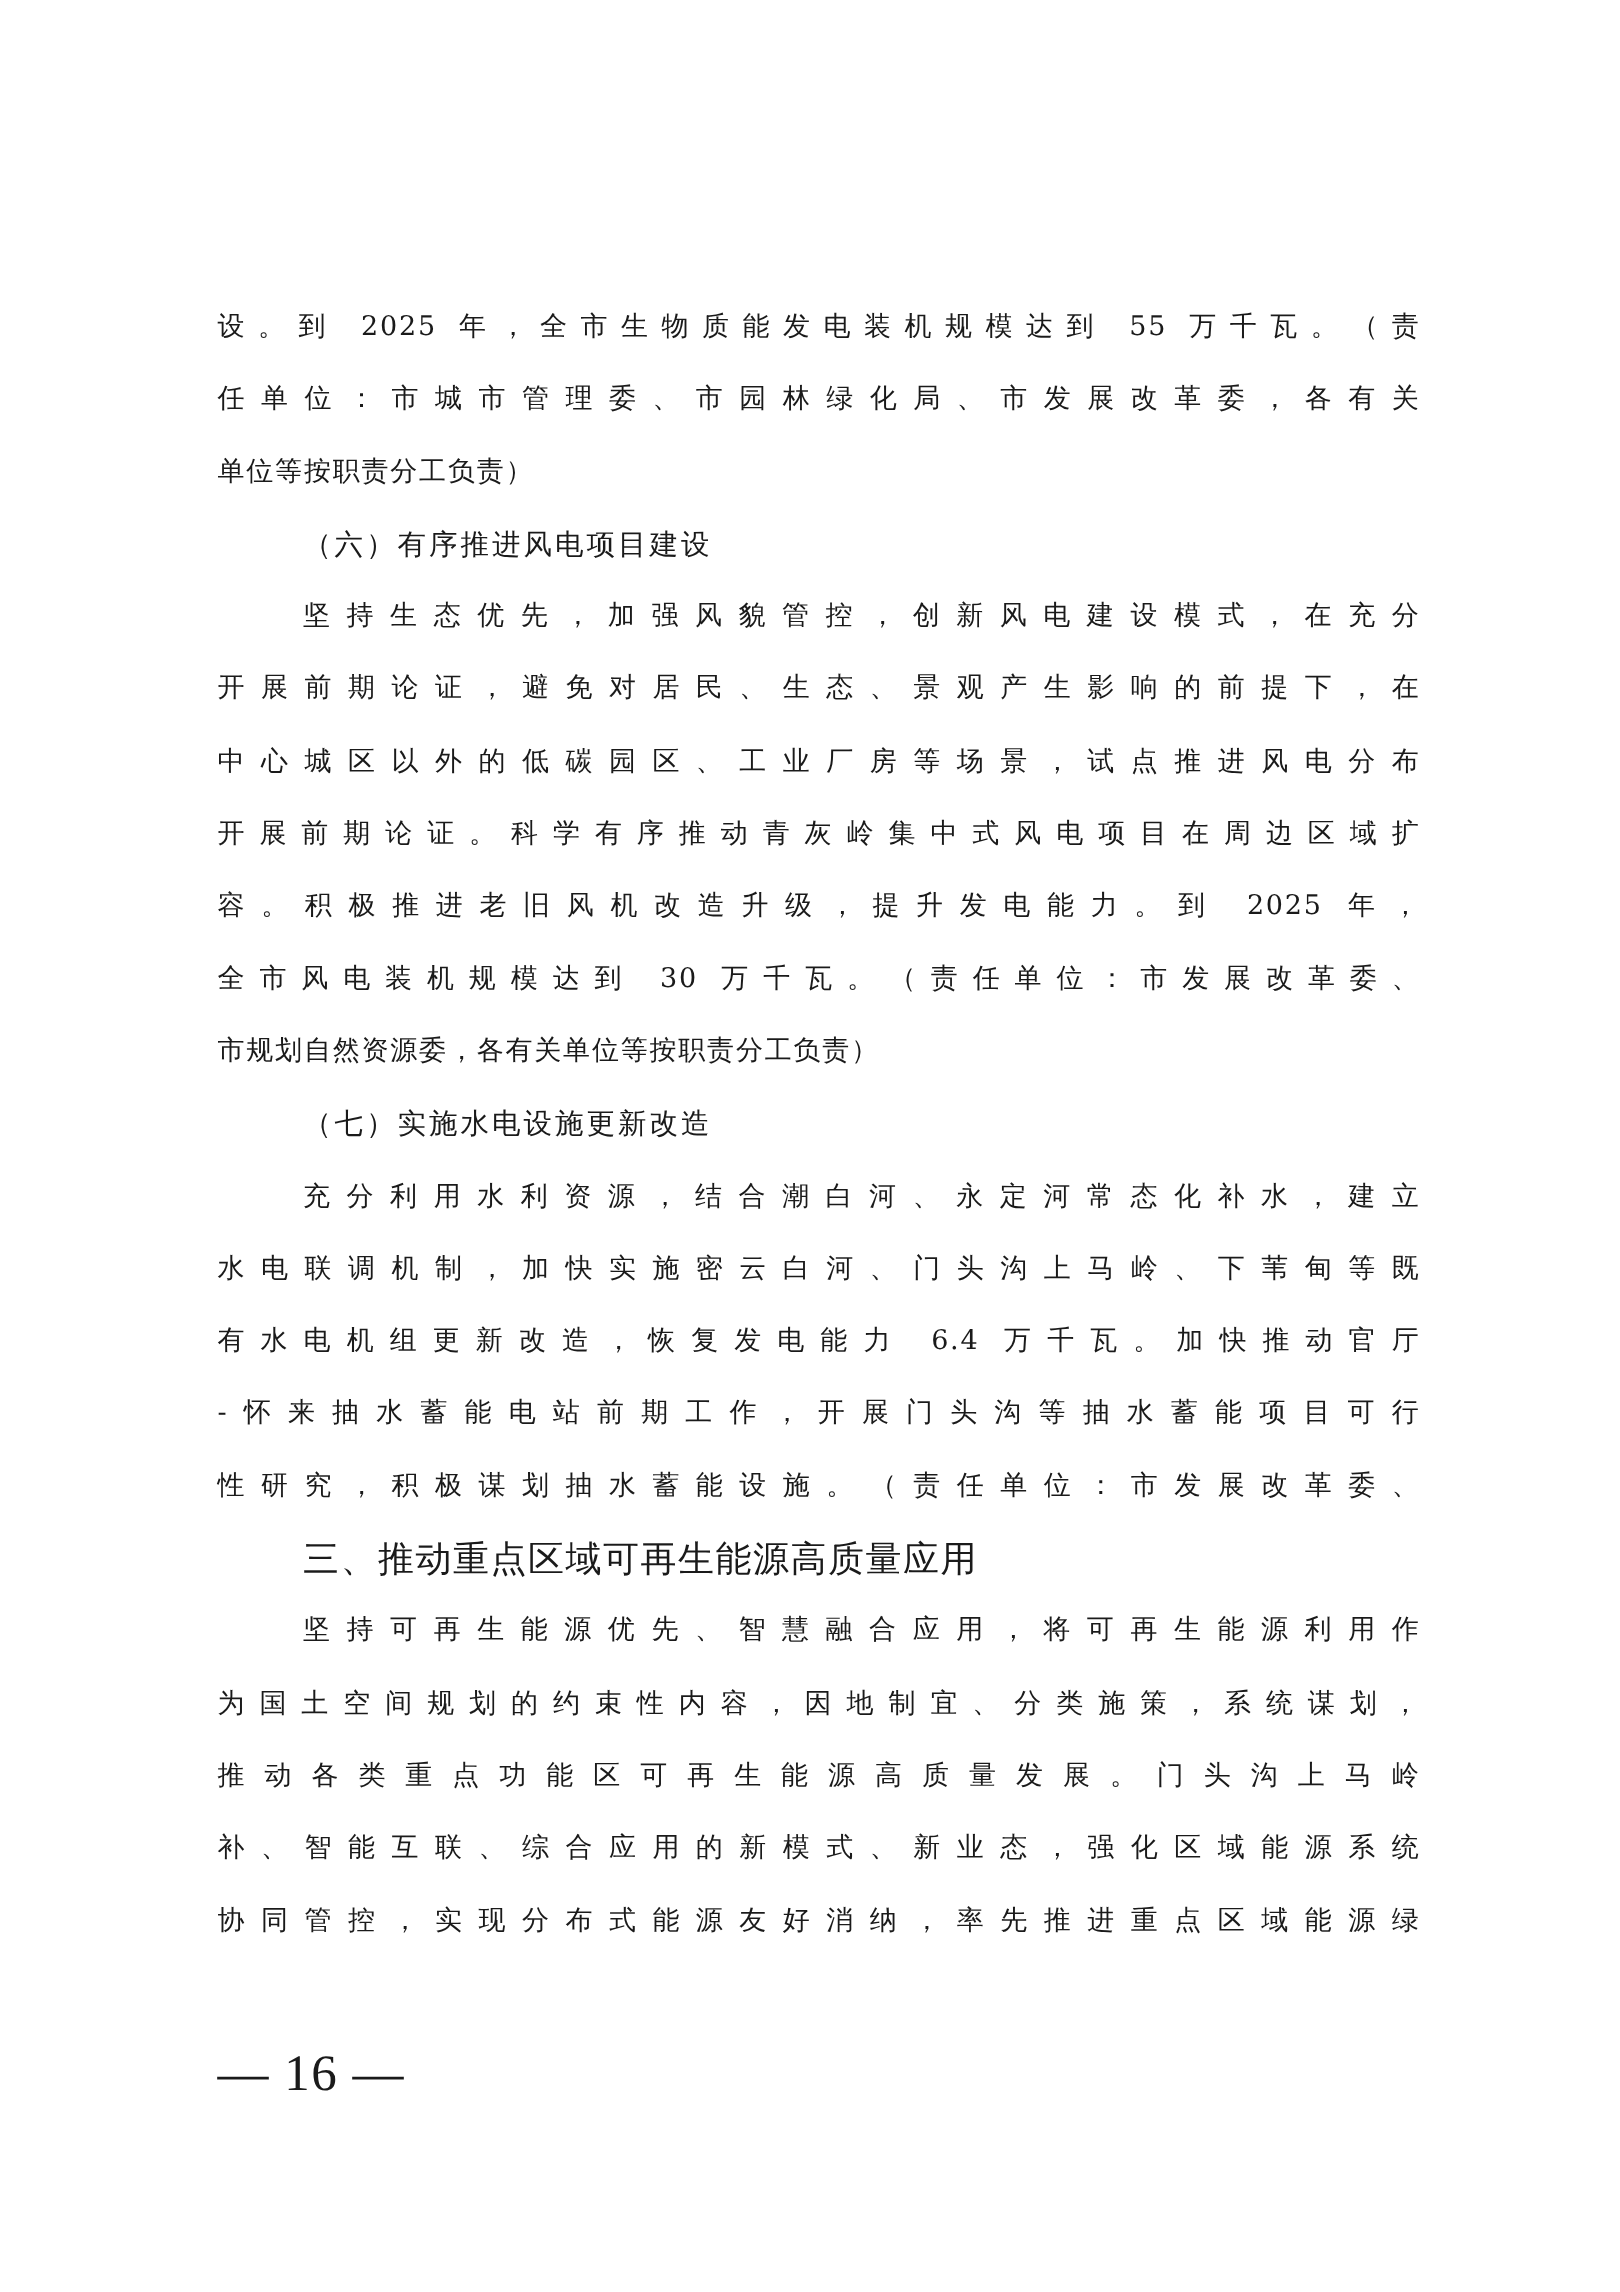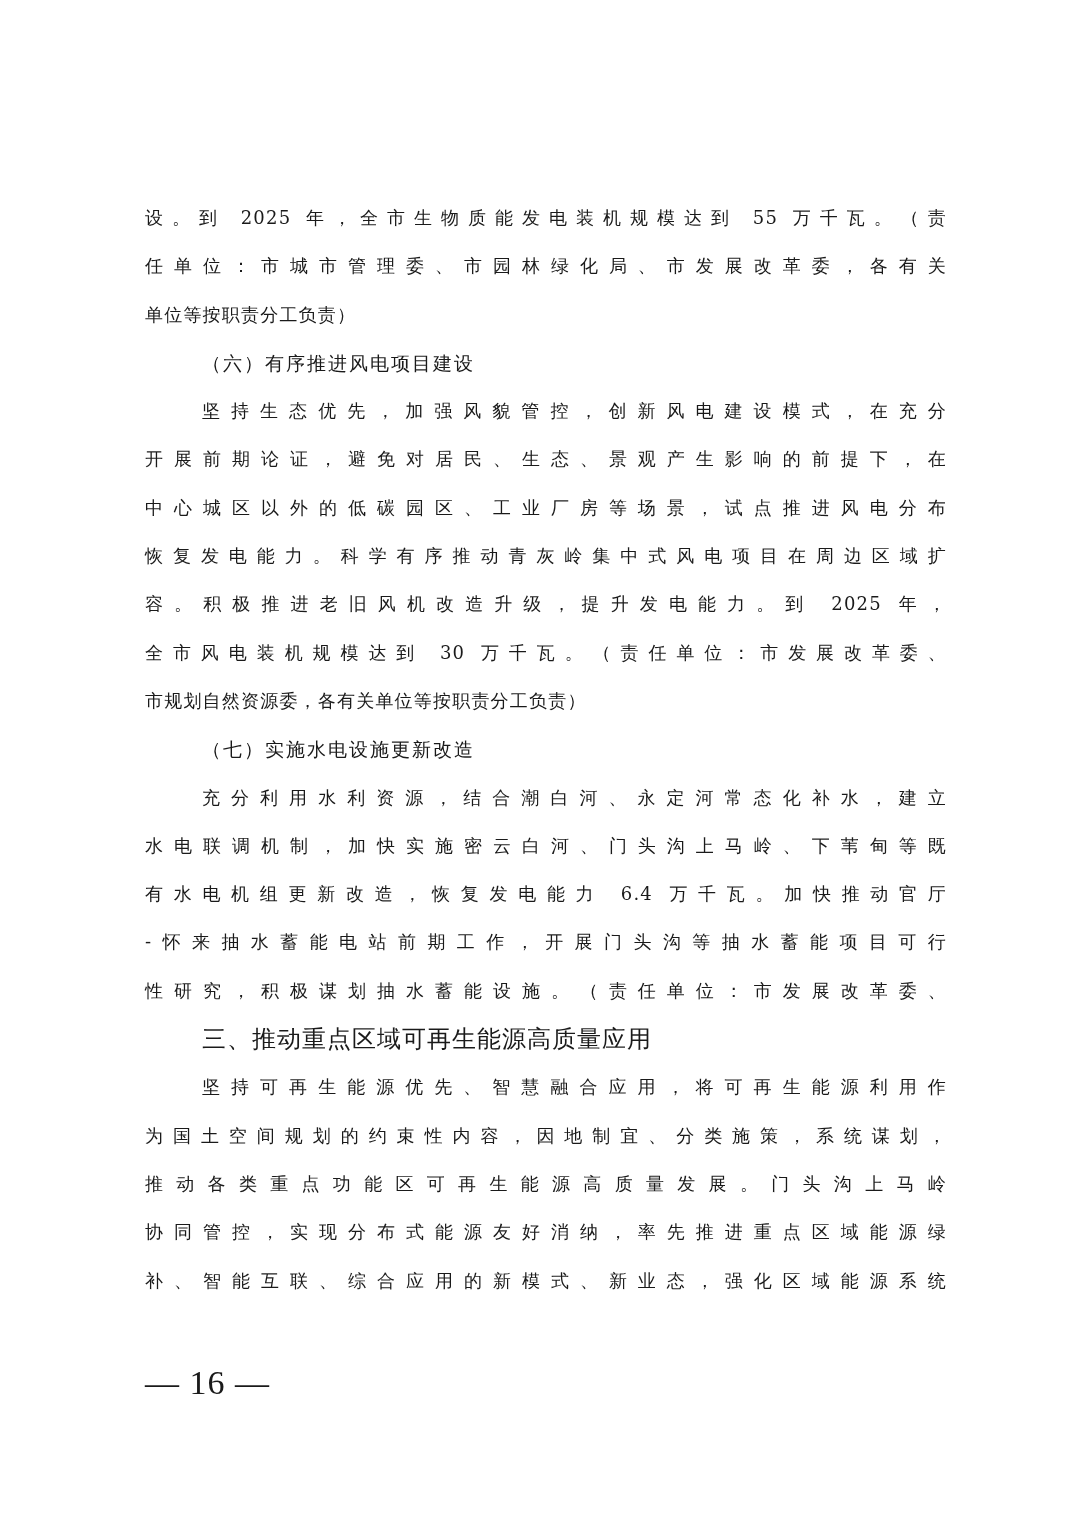--- a/index.html
+++ b/index.html
@@ -20,31 +20,31 @@
 <body>
 
 <div class="page">
   <div class="line">设。到 2025 年，全市生物质能发电装机规模达到 55 万千瓦。（责</div>
   <div class="line">任单位：市城市管理委、市园林绿化局、市发展改革委，各有关</div>
   <div class="line last">单位等按职责分工负责）</div>
   <div class="line sub">（六）有序推进风电项目建设</div>
   <div class="line indent">坚持生态优先，加强风貌管控，创新风电建设模式，在充分</div>
   <div class="line">开展前期论证，避免对居民、生态、景观产生影响的前提下，在</div>
   <div class="line">中心城区以外的低碳园区、工业厂房等场景，试点推进风电分布</div>
-  <div class="line">恢复发电能力。科学有序推动青灰岭集中式风电项目在周边区域扩</div>
+  <div class="line">开展前期论证。科学有序推动青灰岭集中式风电项目在周边区域扩</div>
   <div class="line">容。积极推进老旧风机改造升级，提升发电能力。到 2025 年，</div>
   <div class="line">全市风电装机规模达到 30 万千瓦。（责任单位：市发展改革委、</div>
   <div class="line last">市规划自然资源委，各有关单位等按职责分工负责）</div>
   <div class="line sub">（七）实施水电设施更新改造</div>
   <div class="line indent">充分利用水利资源，结合潮白河、永定河常态化补水，建立</div>
   <div class="line">水电联调机制，加快实施密云白河、门头沟上马岭、下苇甸等既</div>
   <div class="line">有水电机组更新改造，恢复发电能力 6.4 万千瓦。加快推动官厅</div>
   <div class="line">-怀来抽水蓄能电站前期工作，开展门头沟等抽水蓄能项目可行</div>
   <div class="line">性研究，积极谋划抽水蓄能设施。（责任单位：市发展改革委、</div>
   <div class="line h1">三、推动重点区域可再生能源高质量应用</div>
   <div class="line indent">坚持可再生能源优先、智慧融合应用，将可再生能源利用作</div>
   <div class="line">为国土空间规划的约束性内容，因地制宜、分类施策，系统谋划，</div>
   <div class="line">推动各类重点功能区可再生能源高质量发展。门头沟上马岭</div>
+  <div class="line">补、智能互联、综合应用的新模式、新业态，强化区域能源系统</div>
   <div class="line">协同管控，实现分布式能源友好消纳，率先推进重点区域能源绿</div>
-  <div class="line">补、智能互联、综合应用的新模式、新业态，强化区域能源系统</div>
 </div>
 
 <div class="footer">— 16 —</div>
 
 </body></html>

